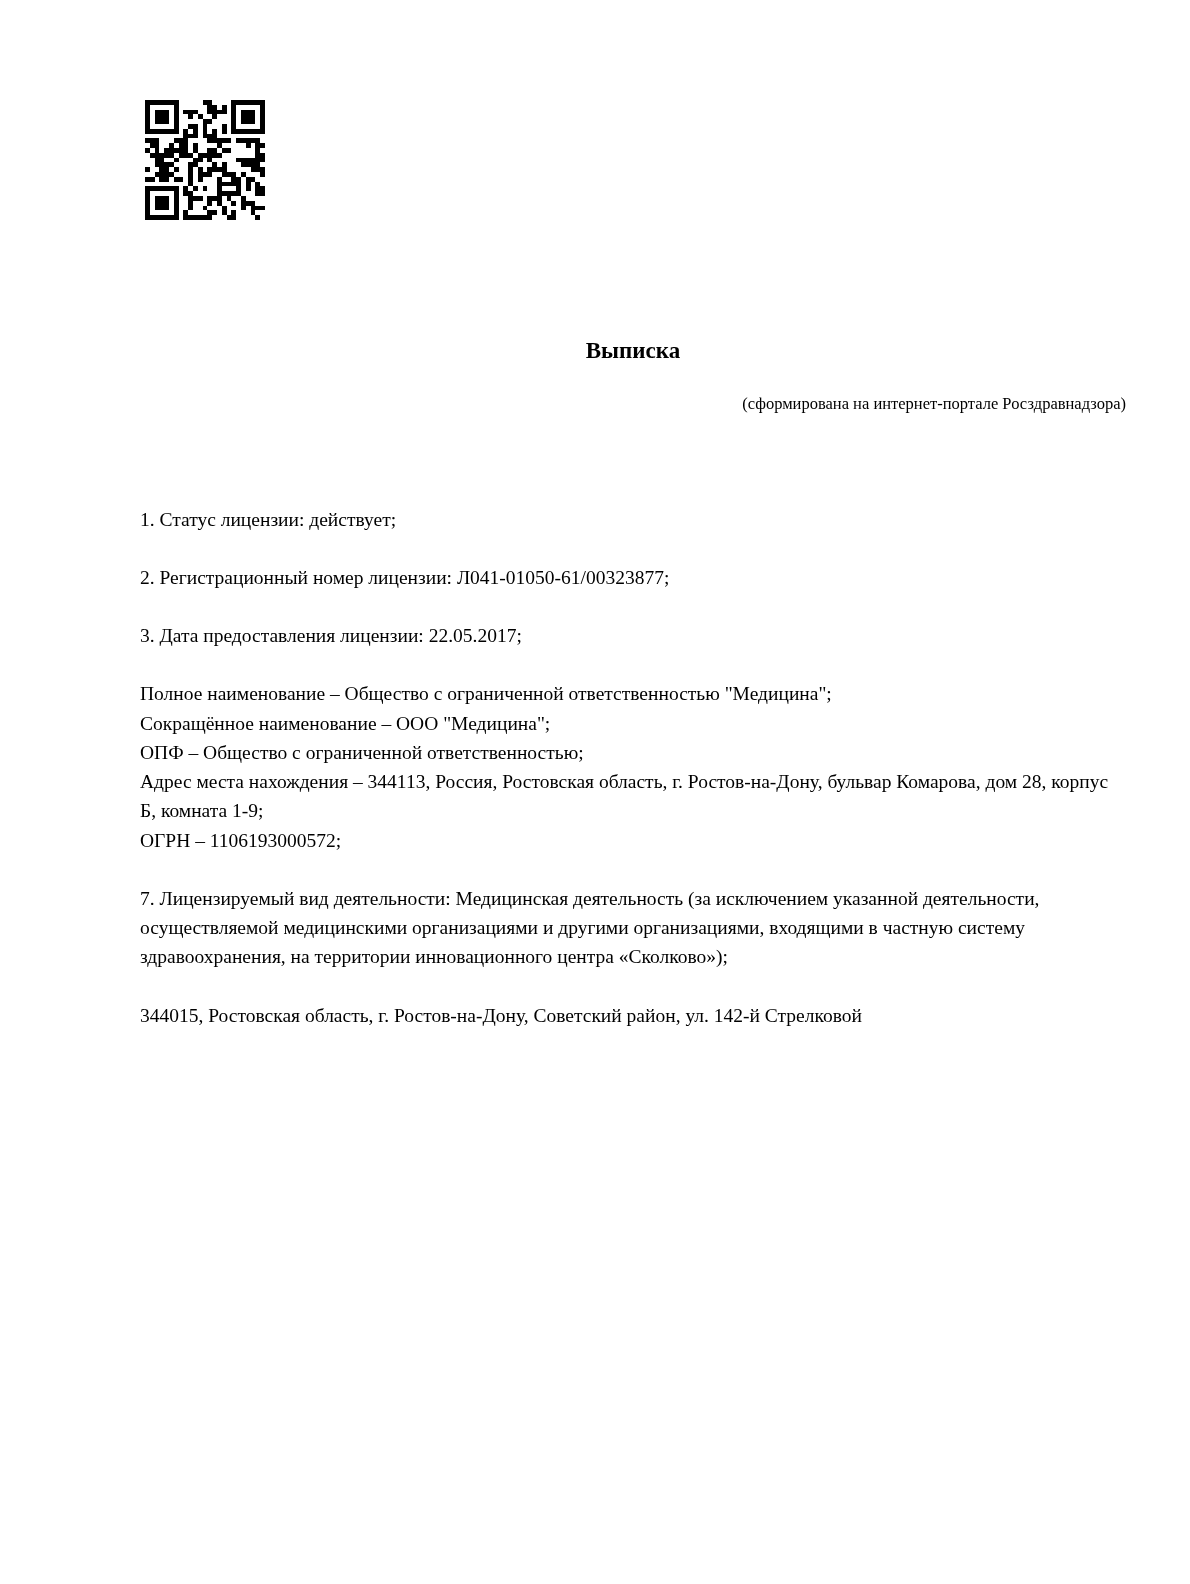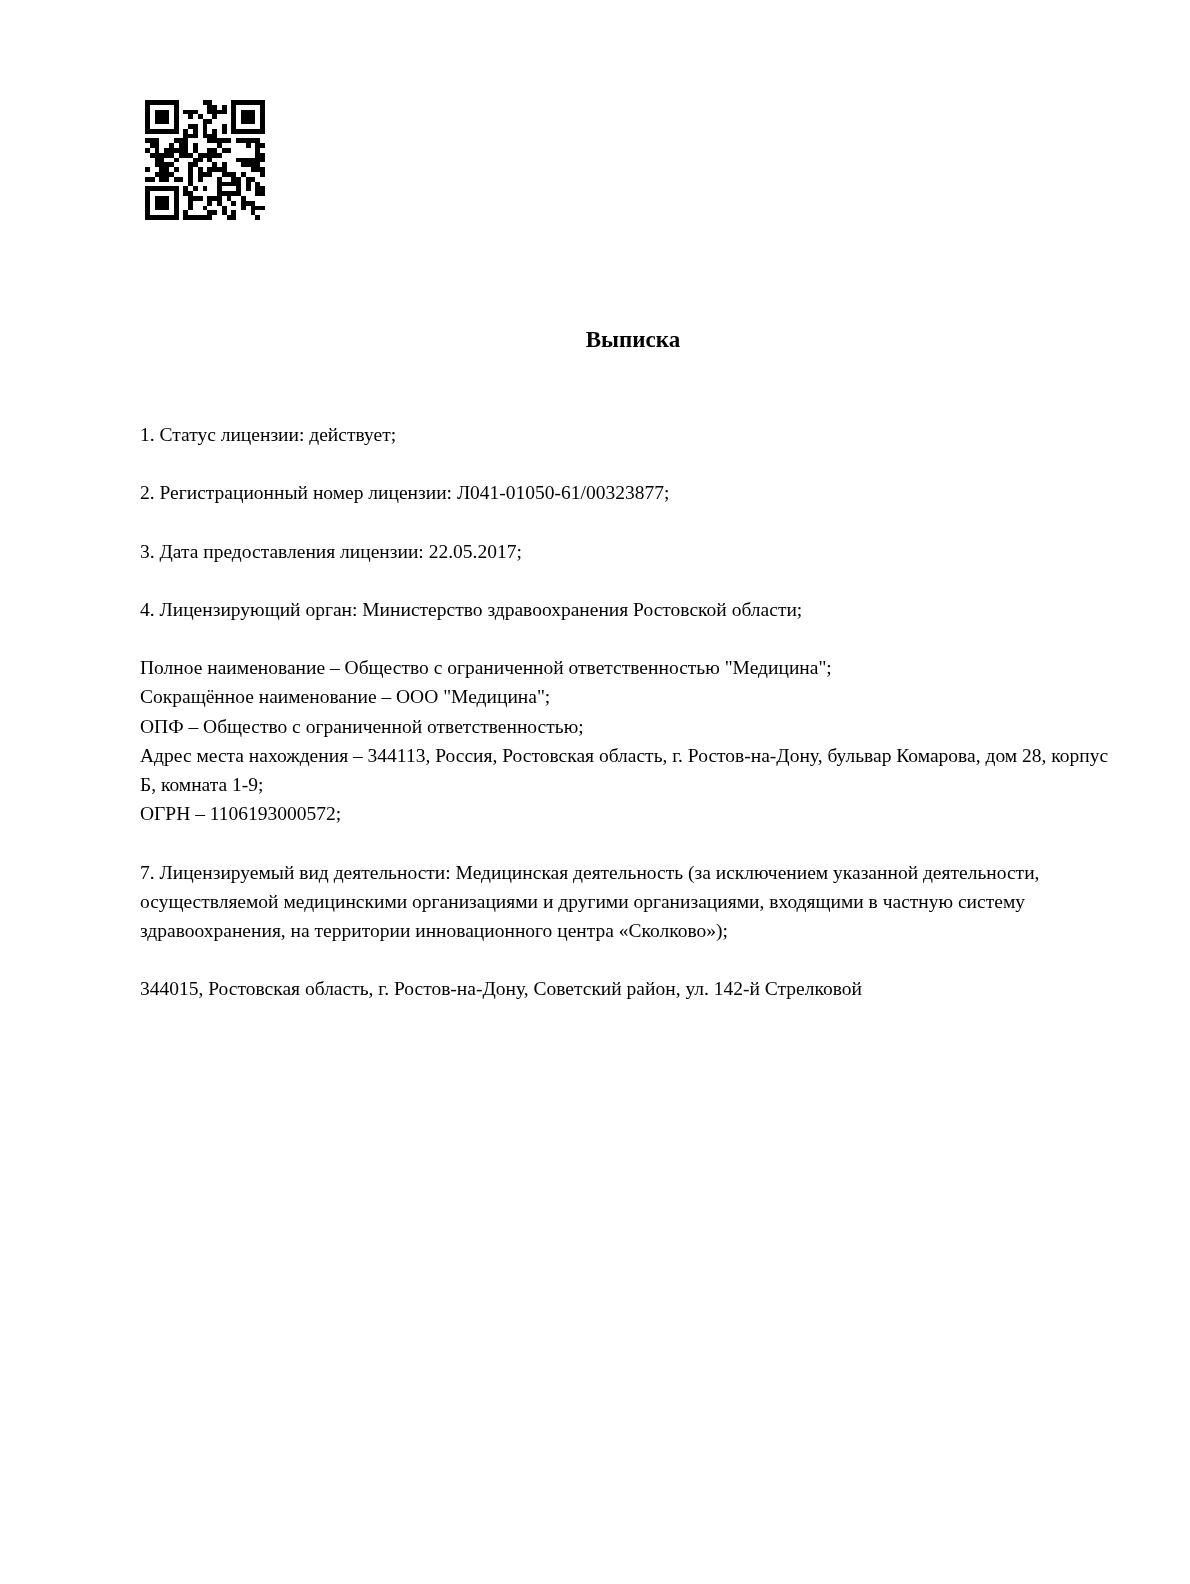--- a/index.html
+++ b/index.html
@@ -24,34 +24,34 @@
     height: 120px;
   }
   .qr svg { display: block; width: 120px; height: 120px; shape-rendering: crispEdges; }
   .content {
     position: absolute;
     top: 320px;
     left: 140px;
     width: 986px;
   }
   .doc-title {
-    margin: 4px;
+    margin: 15px;
     text-align: center;
     font-size: 23px;
     font-weight: bold;
     line-height: 1.4;
   }
   .doc-note {
     margin-top: 26px;
     text-align: right;
     font-size: 16.5px;
     line-height: 1.3;
   }
   .doc-body {
-    margin-top: 64px;
+    margin-top: 90px;
     font-size: 19.5px;
     line-height: 1.5;
   }
   .doc-body p {
     margin: 0 0 29px 0;
     white-space: pre-line;
   }
 </style>
 </head>
 <body>
@@ -372,26 +372,26 @@
         <rect x="23" y="24" width="1" height="1"></rect>
       </svg>
     </div>
 
   <div class="content">
 
     <h1 class="doc-title">
       <div>Выписка</div>
     </h1>
 
+    <div class="doc-note">(сформирована на интернет-портале Росздравнадзора)</div>
 
     <div class="doc-body">
       <p>1. Статус лицензии: действует;</p>
       <p>2. Регистрационный номер лицензии: Л041-01050-61/00323877;</p>
       <p>3. Дата предоставления лицензии: 22.05.2017;</p>
-      <p>4. Лицензирующий орган: Министерство здравоохранения Ростовской области;</p>
       <p>Полное наименование – Общество с ограниченной ответственностью "Медицина";
 Сокращённое наименование – ООО "Медицина";
 ОПФ – Общество с ограниченной ответственностью;
 Адрес места нахождения – 344113, Россия, Ростовская область, г. Ростов-на-Дону, бульвар Комарова, дом 28, корпус Б, комната 1-9;
 ОГРН – 1106193000572;</p>
       <p>7. Лицензируемый вид деятельности: Медицинская деятельность (за исключением указанной деятельности, осуществляемой медицинскими организациями и другими организациями, входящими в частную систему здравоохранения, на территории инновационного центра «Сколково»);</p>
       <p>344015, Ростовская область, г. Ростов-на-Дону, Советский район, ул. 142-й Стрелковой</p>
     </div>
 
   </div>

